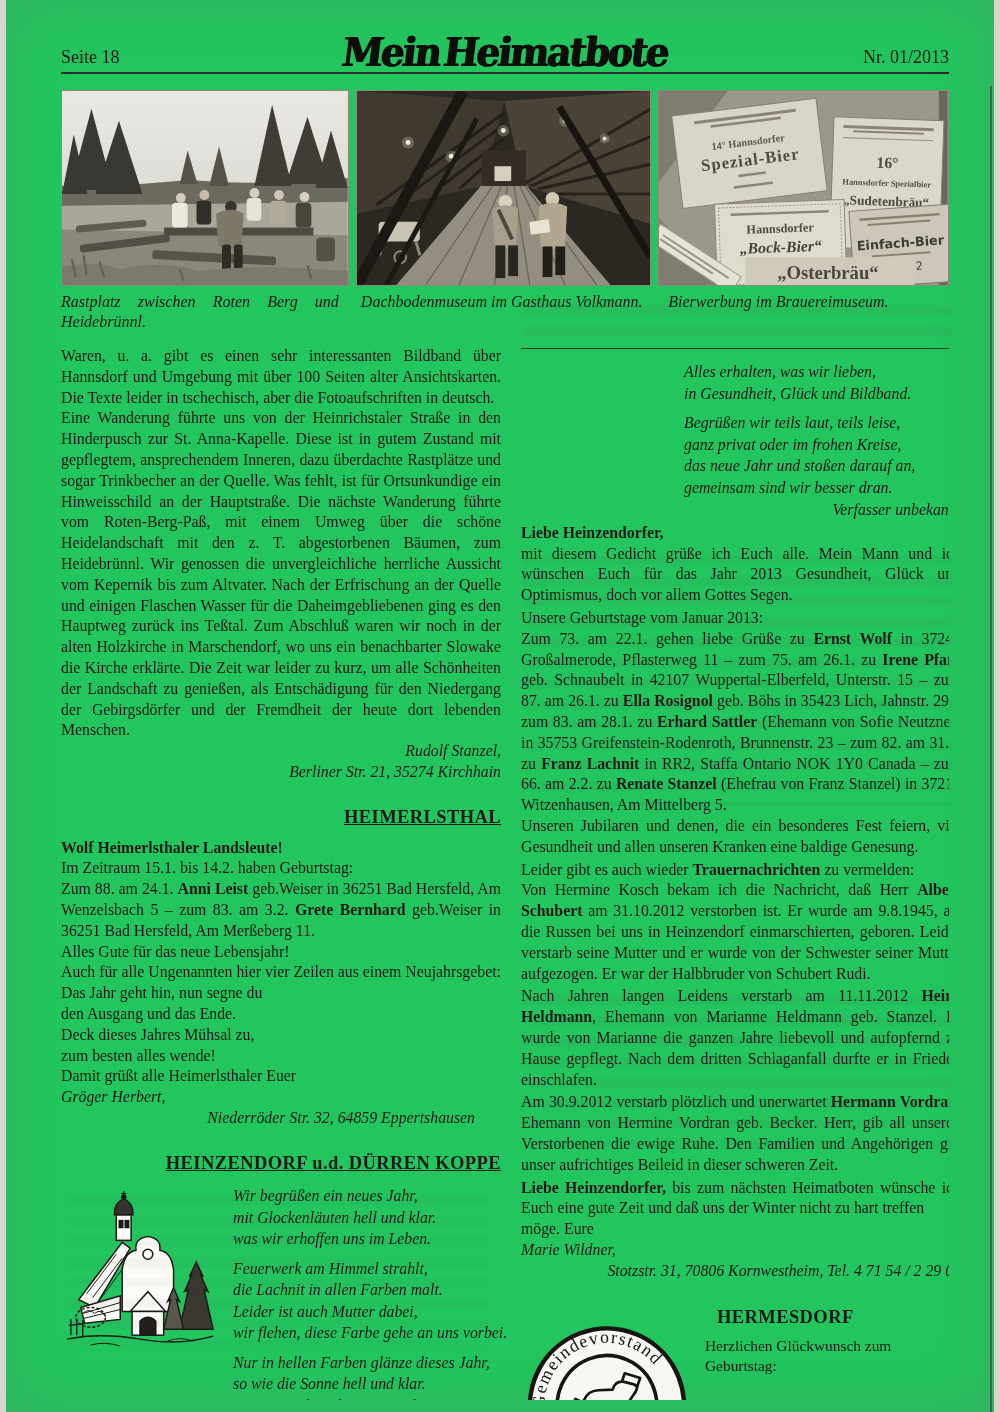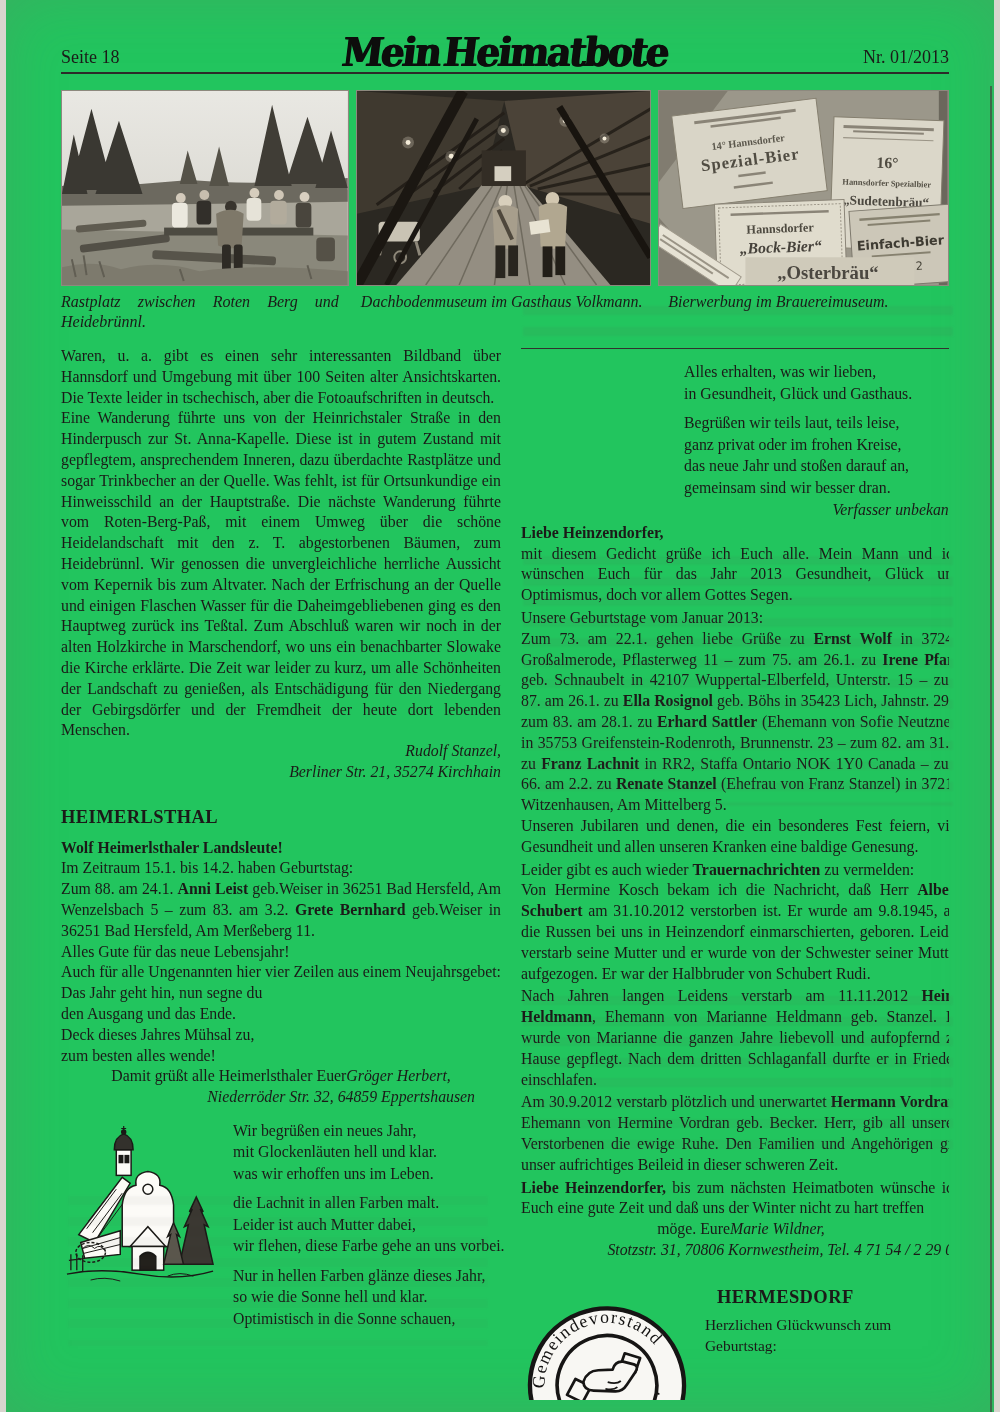--- a/index.html
+++ b/index.html
@@ -23,26 +23,26 @@
   .c1{width:291px}.c2{width:299px}.c3{width:294px;}
   
   .cols{display:flex;gap:20px;margin:14px 45px 0 55px;height:1054px;overflow:hidden;}
   .col{width:440px;font-size:15.8px;line-height:20.8px;}
   p{margin:0;}
   .just{text-align:justify;}
   .mt{margin-top:2px;}
   .bold{font-weight:bold;}
   .it{font-style:italic;}
   .sig{text-align:right;font-style:italic;}
-  h2{font-size:18.5px;font-weight:bold;text-align:left;letter-spacing:.4px;margin:24px 0 10px 0;}
+  h2{font-size:18.5px;font-weight:bold;text-align:right;letter-spacing:.4px;margin:24px 0 10px 0;text-decoration:underline;}
   h3{font-size:18.5px;font-weight:bold;letter-spacing:.4px;margin:0 0 8px 12px;}
-  .line-flex{display:flex;justify-content:center;}
+  .line-flex{display:flex;justify-content:flex-end;flex-direction:column;}
   .pline{white-space:nowrap;}
   .stanza+.stanza{margin-top:8px;}
-  .poem{}
+  .poem{font-style:italic;}
   .poem .pline{line-height:21.5px;}
   .rpoem{padding-left:163px;margin-top:12px;}
   .attr{text-align:right;font-style:italic;margin-top:2px;}
   .rule{border-top:1.6px solid #33322f;margin-top:2px;}
   .church-row{display:flex;gap:14px;margin-top:12px;}
   .church-art{width:158px;flex:0 0 auto;padding-top:6px;}
   .hermes{display:flex;gap:12px;margin-top:26px;}
   .seal-art{width:172px;flex:0 0 auto;padding-top:6px;}
   .hermes-text{font-size:15.4px;line-height:20.4px;width:256px;}
   
@@ -232,20 +232,21 @@
           <div class="pline">den Ausgang und das Ende.</div>
           <div class="pline">Deck dieses Jahres Mühsal zu,</div>
           <div class="pline">zum besten alles wende!</div>
         </div>
       <div class="line-flex">
         <span>Damit grüßt alle Heimerlsthaler Euer</span>
         <span class="it">Gröger Herbert,</span>
       </div>
       <div class="sig" style="padding-right:26px">Niederröder Str. 32, 64859 Eppertshausen</div>
 
+      <h2>HEINZENDORF u.d. DÜRREN KOPPE</h2>
       <div class="church-row">
         <div class="church-art">
           <svg viewBox="0 0 160 172">
             <g stroke="#1a1916" fill="none" stroke-width="1.5">
               <path d="M18,110 L62,52 L70,58 L34,118 Z" fill="#fcfbf7"></path>
               <path d="M26,104 L56,64 M32,108 L62,68 M38,112 L66,74 M28,96 L50,68" stroke-width="1"></path>
               <path d="M20,118 L60,106 L60,130 L24,134 Z" fill="#fcfbf7"></path>
               <path d="M22,124 L60,113 M23,129 L60,120" stroke-width="1"></path>
               <rect x="56" y="24" width="15" height="26" fill="#fcfbf7"></rect>
               <path d="M54,24 Q54,11 63.5,8 Q73,11 73,24 Z" fill="#33312c"></path>
@@ -268,39 +269,40 @@
             </g>
           </svg>
         </div>
         <div class="poem">
             <div class="stanza">
               <div class="pline">Wir begrüßen ein neues Jahr,</div>
               <div class="pline">mit Glockenläuten hell und klar.</div>
               <div class="pline">was wir erhoffen uns im Leben.</div>
             </div>
             <div class="stanza">
+              <div class="pline">Feuerwerk am Himmel strahlt,</div>
               <div class="pline">die Lachnit in allen Farben malt.</div>
               <div class="pline">Leider ist auch Mutter dabei,</div>
               <div class="pline">wir flehen, diese Farbe gehe an uns vorbei.</div>
             </div>
             <div class="stanza">
               <div class="pline">Nur in hellen Farben glänze dieses Jahr,</div>
               <div class="pline">so wie die Sonne hell und klar.</div>
               <div class="pline">Optimistisch in die Sonne schauen,</div>
             </div>
           </div>
       </div>
     </div>
 
     <div class="col">
       <div class="rule"></div>
       <div class="poem rpoem">
           <div class="stanza">
             <div class="pline">Alles erhalten, was wir lieben,</div>
-            <div class="pline">in Gesundheit, Glück und Gasthaus.</div>
+            <div class="pline">in Gesundheit, Glück und Bildband.</div>
           </div>
           <div class="stanza">
             <div class="pline">Begrüßen wir teils laut, teils leise,</div>
             <div class="pline">ganz privat oder im frohen Kreise,</div>
             <div class="pline">das neue Jahr und stoßen darauf an,</div>
             <div class="pline">gemeinsam sind wir besser dran.</div>
           </div>
         </div>
       <div class="attr">Verfasser unbekannt</div>
 

